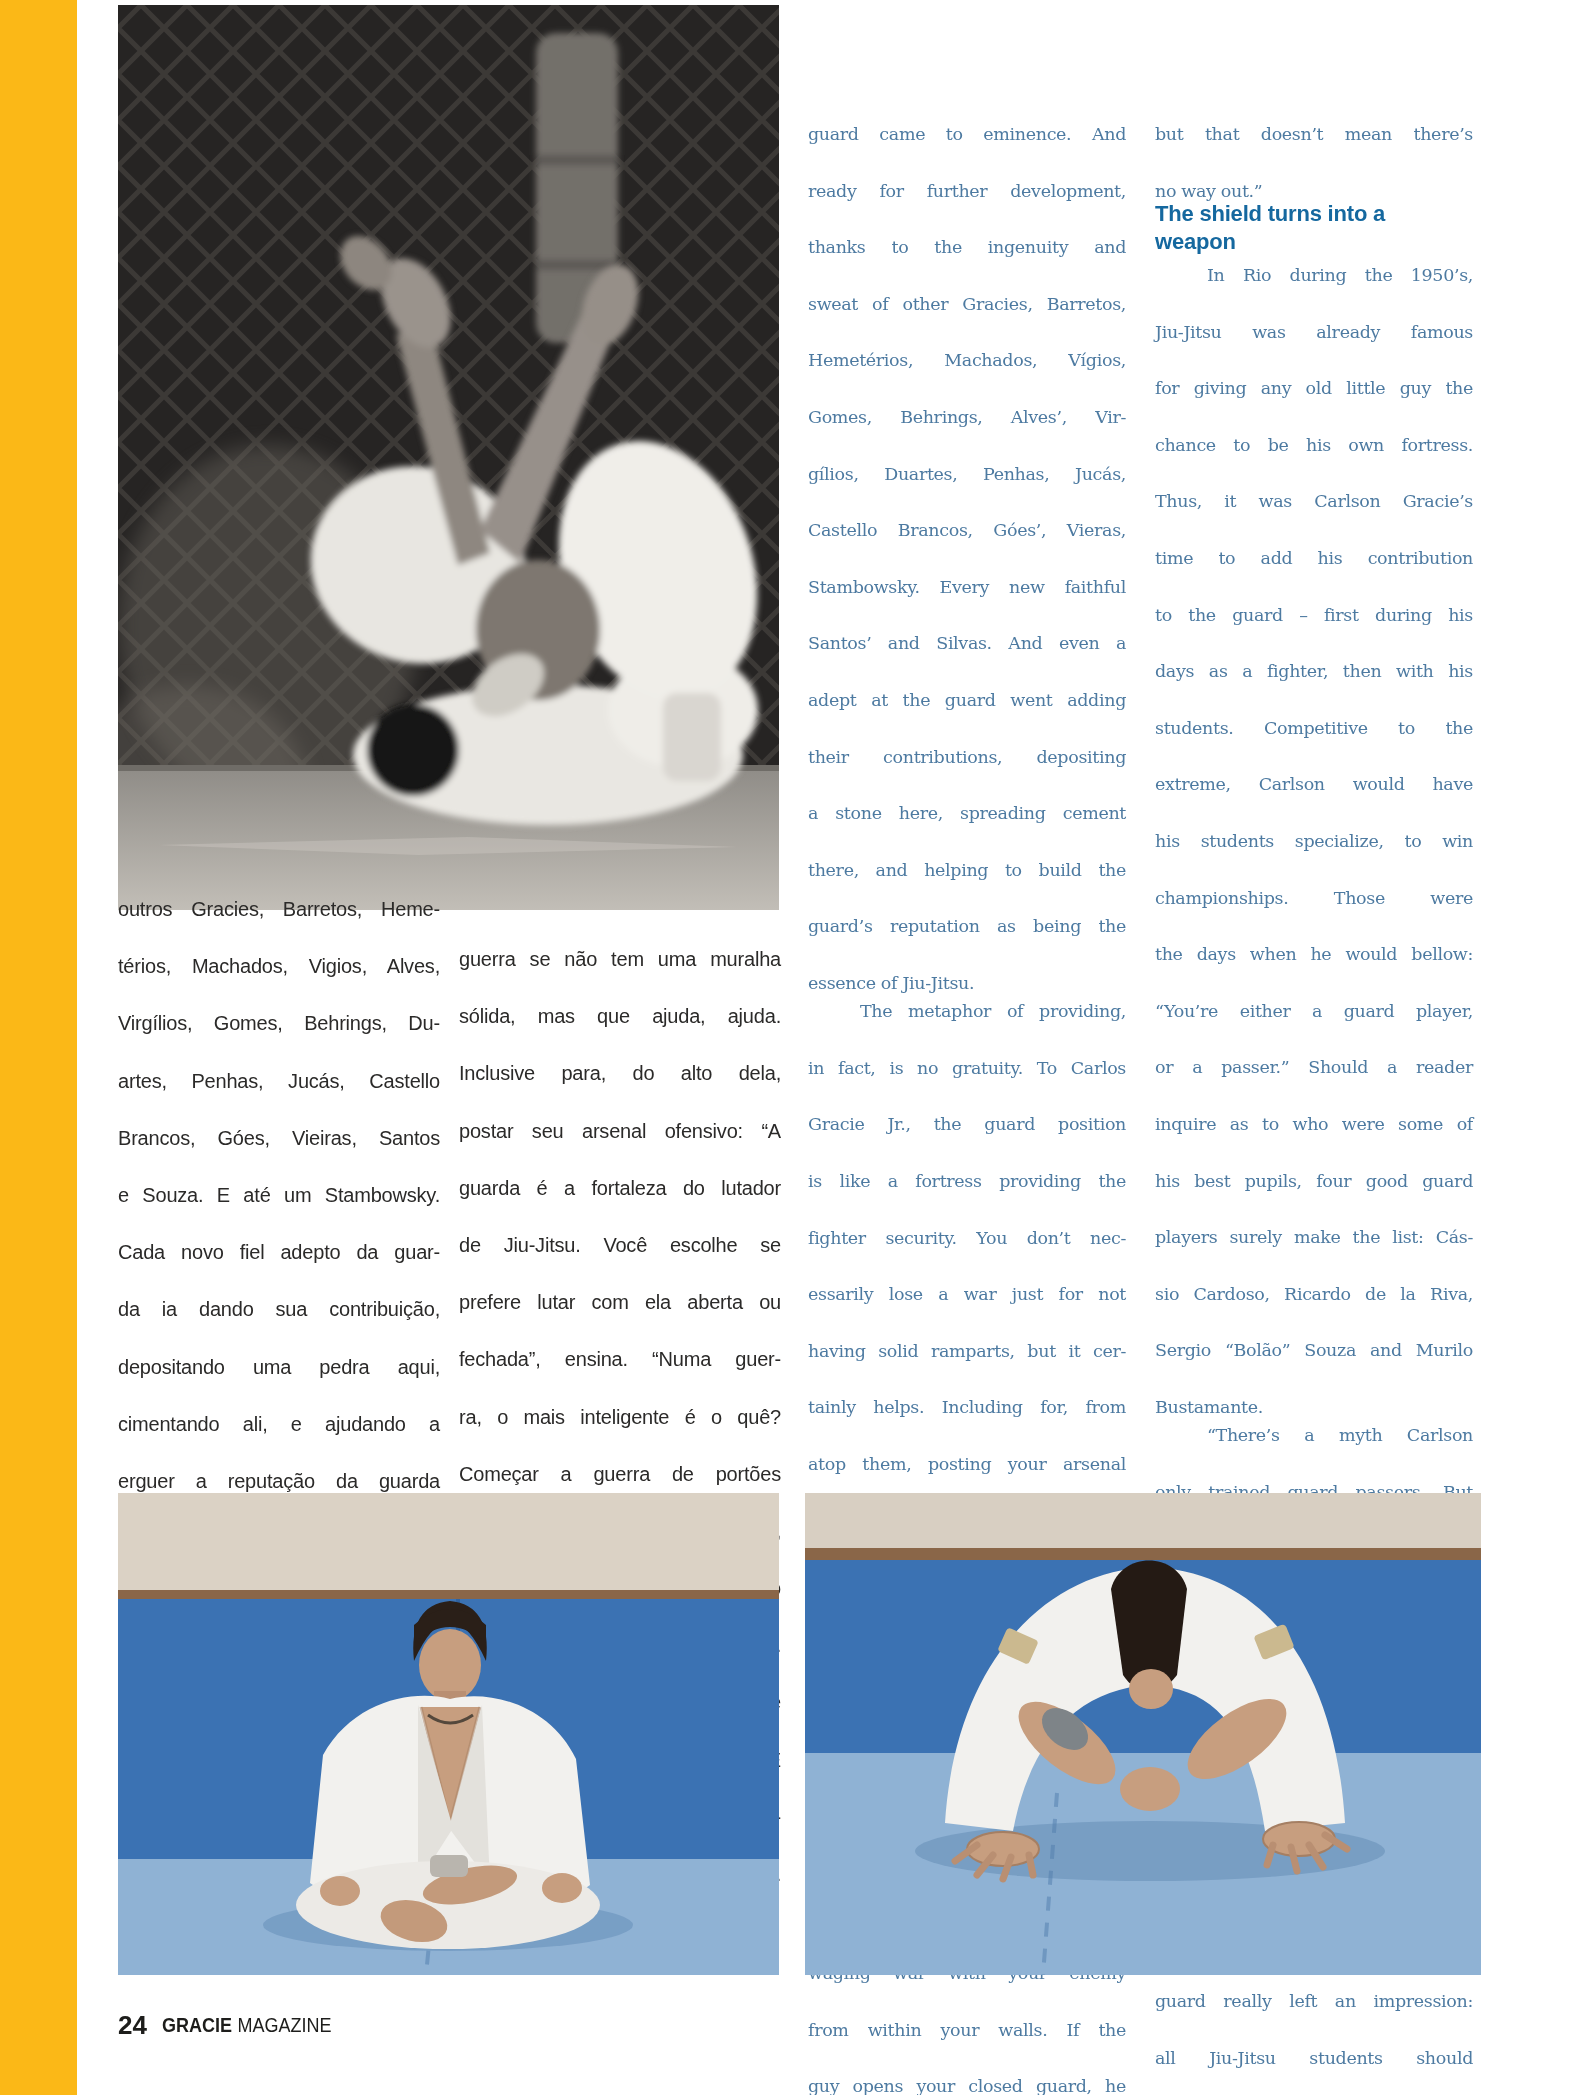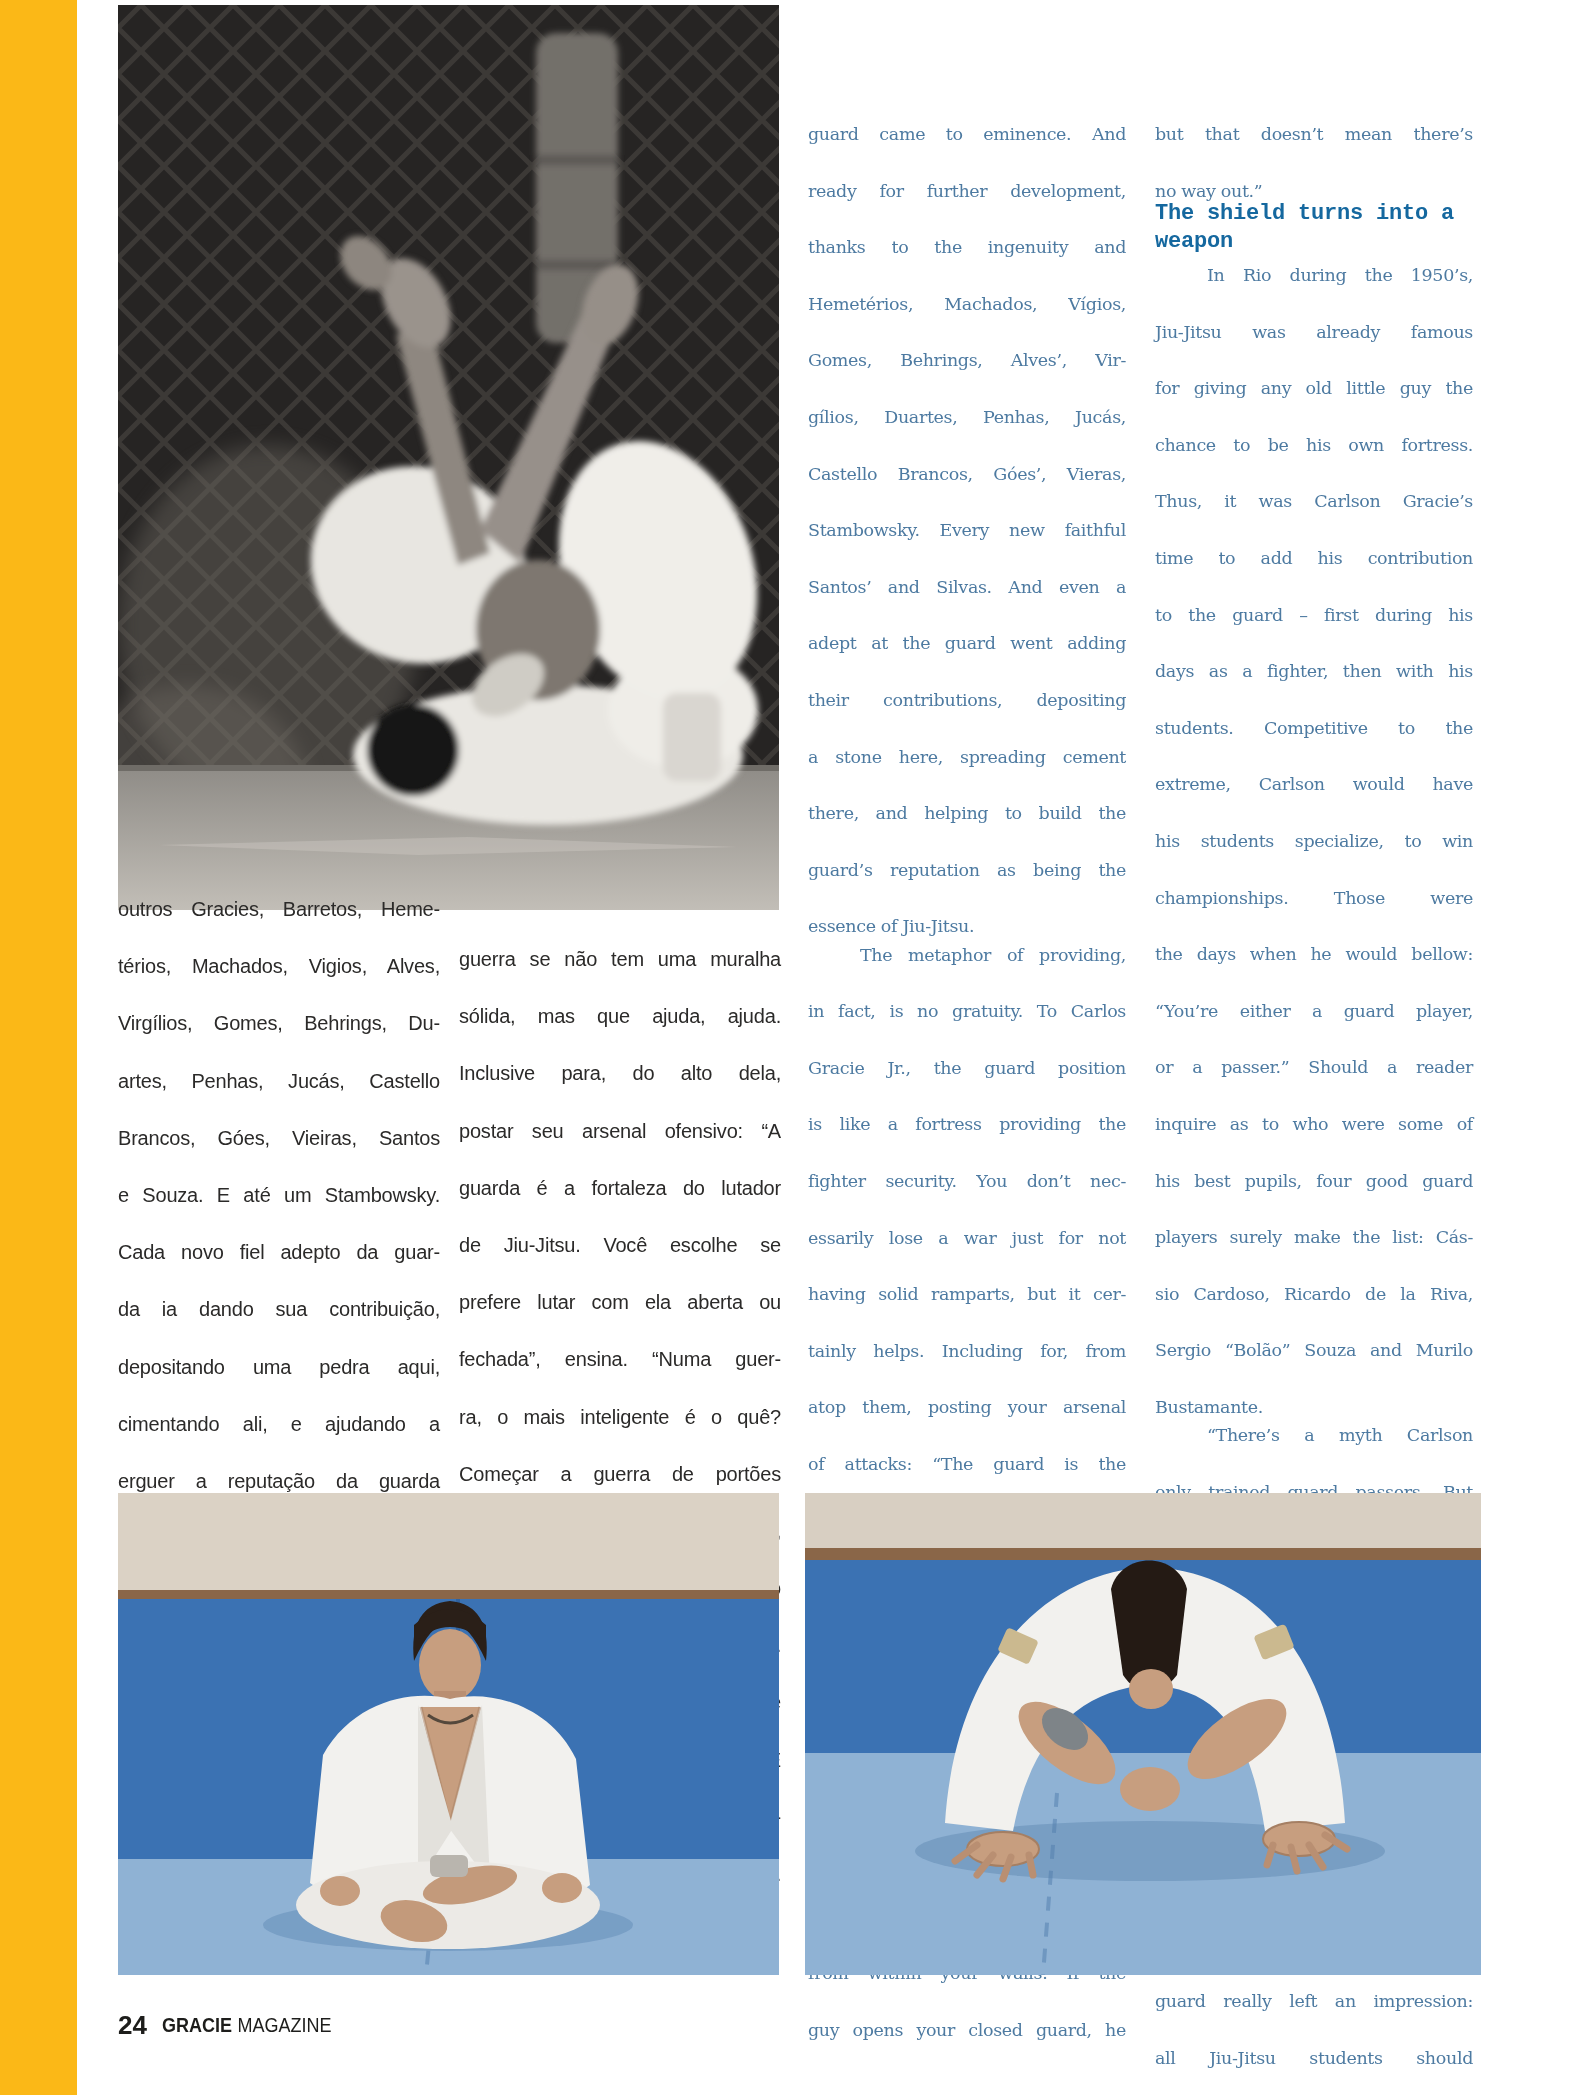--- a/index.html
+++ b/index.html
@@ -17,21 +17,21 @@
   .ln.j{text-align:justify;}
   .ln.j::after{content:"";display:inline-block;width:100%;height:0;}
   .ln.in{text-indent:52px;}
 
   .en{width:318px;font-family:"DejaVu Serif",serif;font-size:17.5px;letter-spacing:-0.35px;
       line-height:28.3px;color:#4d7aa1;}
   #col-en-1{left:808px;top:120px;}
   #col-en-2a{left:1155px;top:120px;}
   #col-en-2b{left:1155px;top:261px;}
   #section-heading{position:absolute;left:1155px;top:200px;width:318px;
-      font-family:Liberation Mono, monospace;font-weight:bold;font-size:22px;letter-spacing:-0.2px;
+      font-family:Liberation Sans, sans-serif;font-weight:bold;font-size:22px;letter-spacing:-0.2px;
       line-height:28.3px;color:#15689f;}
   .pt{width:322px;font-family:"Liberation Sans",sans-serif;font-size:20px;letter-spacing:-0.2px;
       line-height:28.6px;color:#2b2a29;}
   #col-pt-1{left:118px;top:895px;}
   #col-pt-2{left:459px;top:945px;}
 
   #footer{position:absolute;left:118px;top:2010px;display:flex;align-items:center;gap:15px;
           color:#1d1d1b;}
   #footer .num{font-size:26px;font-weight:bold;}
   #footer .mag{font-size:20px;transform:scaleX(0.9);transform-origin:left;white-space:nowrap;}
@@ -128,20 +128,21 @@
       <div class="ln j">derruba sua porta levadiça. É</div>
       <div class="ln j">a posição limítrofe, que obvia-</div>
       <div class="ln j">mente exige nova estratégia.</div>
       <div class="ln">Se ele invadir, ou seja, passar</div>
     </div>
 
   <div id="col-en-1" class="col en">
       <div class="ln j">guard came to eminence. And</div>
       <div class="ln j">ready for further development,</div>
       <div class="ln j">thanks to the ingenuity and</div>
+      <div class="ln j">sweat of other Gracies, Barretos,</div>
       <div class="ln j">Hemetérios, Machados, Vígios,</div>
       <div class="ln j">Gomes, Behrings, Alves’, Vir-</div>
       <div class="ln j">gílios, Duartes, Penhas, Jucás,</div>
       <div class="ln j">Castello Brancos, Góes’, Vieras,</div>
       <div class="ln j">Stambowsky. Every new faithful</div>
       <div class="ln j">Santos’ and Silvas. And even a</div>
       <div class="ln j">adept at the guard went adding</div>
       <div class="ln j">their contributions, depositing</div>
       <div class="ln j">a stone here, spreading cement</div>
       <div class="ln j">there, and helping to build the</div>

